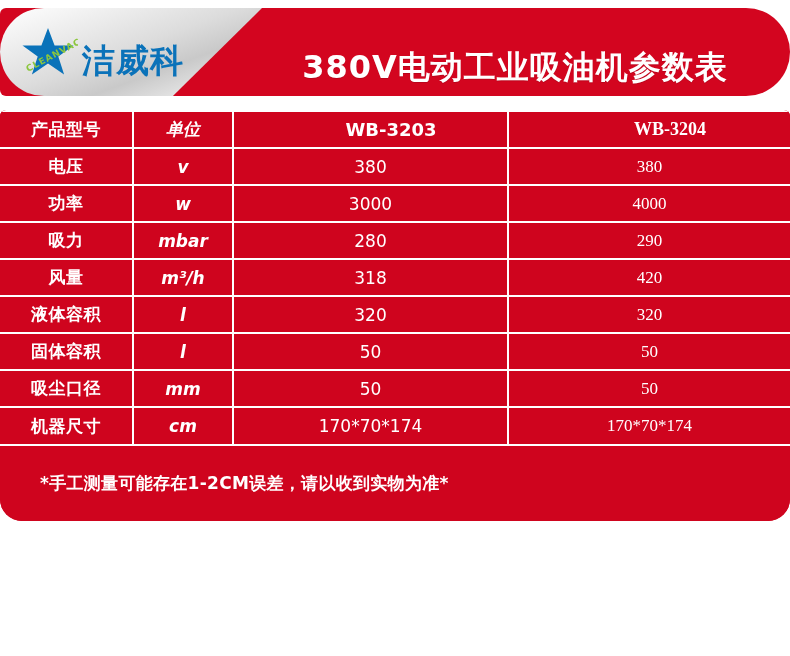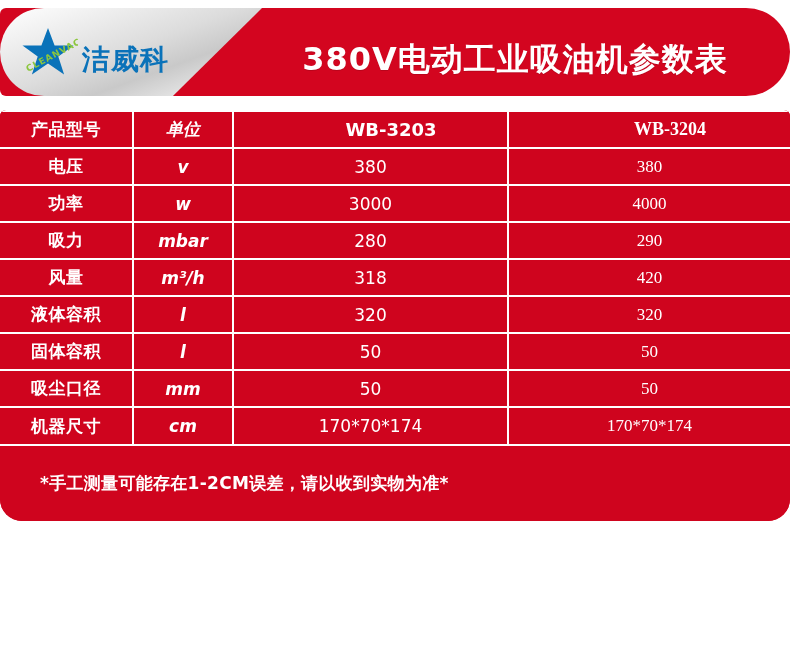--- a/index.html
+++ b/index.html
@@ -54,34 +54,34 @@
   }
 
   .logo-mark {
     position: relative;
     width: 56px;
     height: 52px;
   }
   .logo-mark svg { position: absolute; left: 0; top: 0; }
 
   .logo-word {
-    font-family: Liberation Mono, monospace;
-    font-size: 28px;
+    font-family: Liberation Serif, serif;
+    font-size: 33px;
     font-weight: 700;
     color: #0a72b9;
     letter-spacing: 1px;
     line-height: 1;
     white-space: nowrap;
     margin-top: 19px;
   }
 
   .banner-title {
     position: absolute;
     left: 255px;
-    top: 8px;
+    top: 16px;
     width: 520px;
     height: 88px;
     display: flex;
     align-items: center;
     justify-content: center;
     color: #ffffff;
     font-family: "DejaVu Sans", "Liberation Sans", sans-serif;
     font-size: 32px;
     font-weight: 700;
     letter-spacing: 1px;

